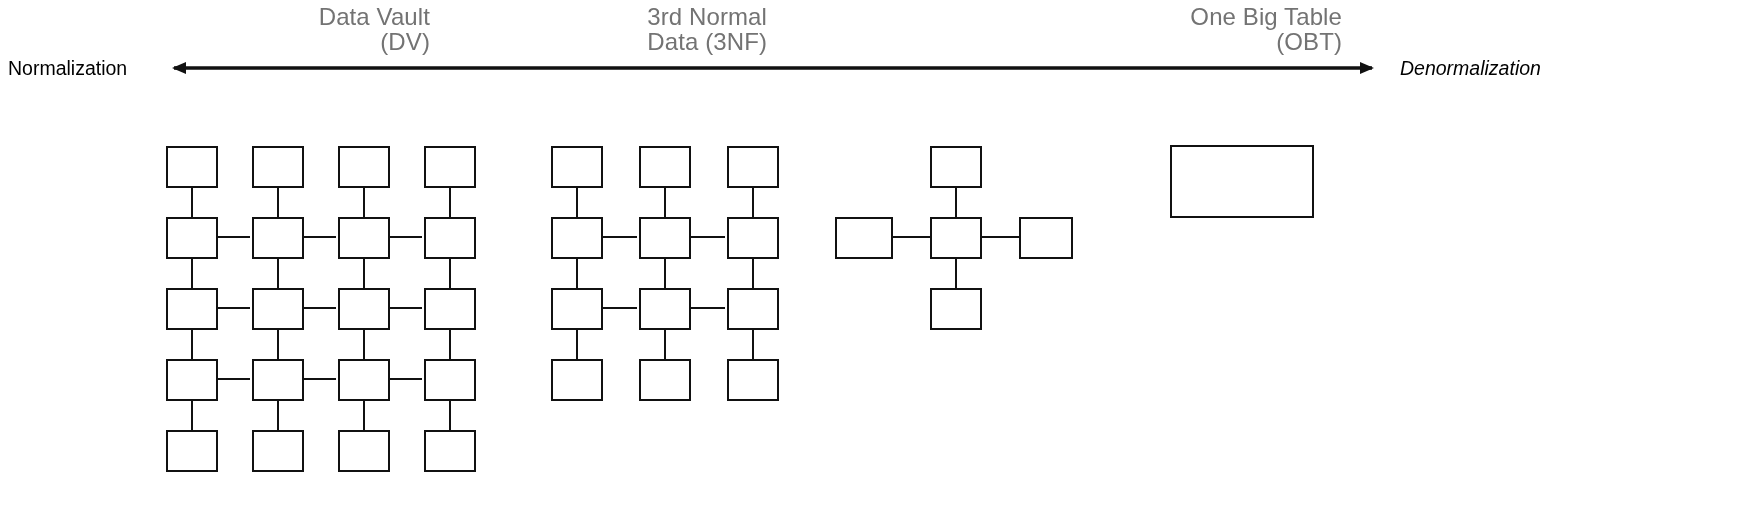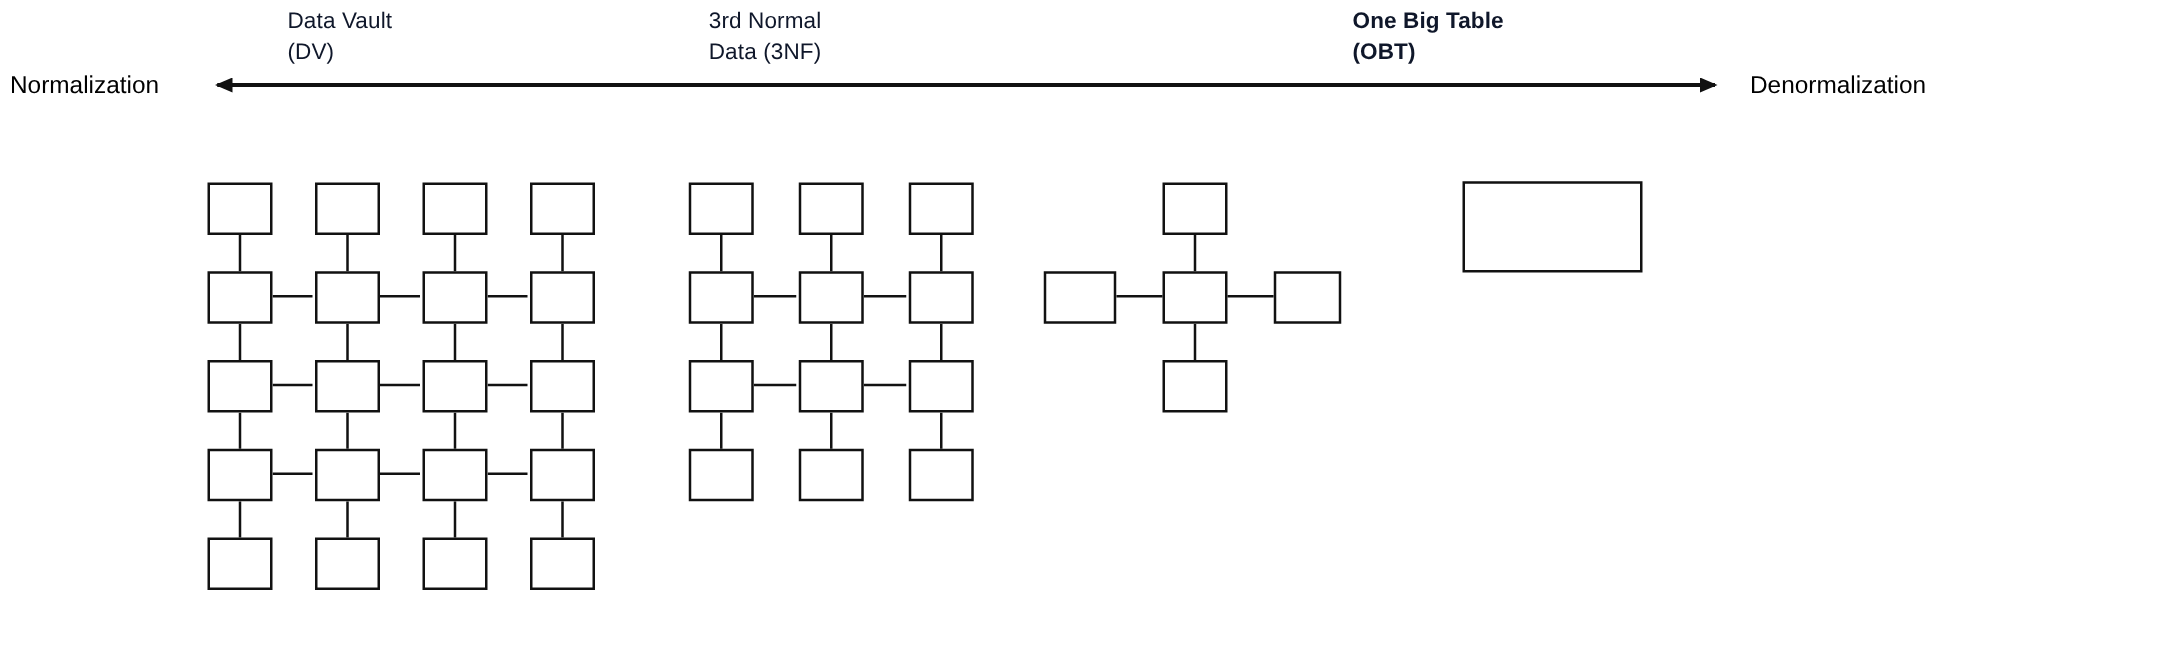--- a/index.html
+++ b/index.html
@@ -9,24 +9,24 @@
     font-family:"Liberation Sans", sans-serif;
     color:#000000;
     overflow:hidden;
     position:relative;
   }
   #stage{position:absolute;left:0;top:0;width:1742px;height:524px;}
 
   
   .col-label{
     position:absolute;
-    text-align:left;
-    font-size:18px;
+    text-align:right;
+    font-size:24px;
     line-height:25px;
-    color:#0f172a;
+    color:#737373;
     white-space:pre-line;
     letter-spacing:0.1px;
   }
 
   
   .axis-end{
     position:absolute;
     font-size:19.5px;
     line-height:24px;
     color:#000;
@@ -58,26 +58,26 @@
 
 <div id="stage">
 
   <div class="col-label" style="left:230px;top:4px;width:200px;">Data Vault
 (DV)</div>
 
   <div class="col-label" style="left:567px;top:4px;width:200px;">3rd Normal
 Data (3NF)</div>
 
 
-  <div class="col-label" style="left:1082px;top:4px;width:200px;font-weight:bold;">One Big Table
+  <div class="col-label" style="left:1142px;top:4px;width:200px;">One Big Table
 (OBT)</div>
 
   <div class="axis-end" style="left:8px;top:56px;">Normalization</div>
 
-  <div class="axis-end" style="left:1400px;top:56px;">Denormalization</div>
+  <div class="axis-end" style="left:1400px;top:56px;font-style:italic;">Denormalization</div>
 
   <svg id="axis-arrow" width="1250" height="32" viewBox="0 0 1250 32">
     <defs>
       <marker id="arrowR" markerWidth="14" markerHeight="12" refX="12" refY="6" orient="auto" markerUnits="userSpaceOnUse">
         <path d="M0,0 L14,6 L0,12 z" fill="#111111"></path>
       </marker>
       <marker id="arrowL" markerWidth="14" markerHeight="12" refX="12" refY="6" orient="auto" markerUnits="userSpaceOnUse">
         <path d="M0,0 L14,6 L0,12 z" fill="#111111"></path>
       </marker>
     </defs>

